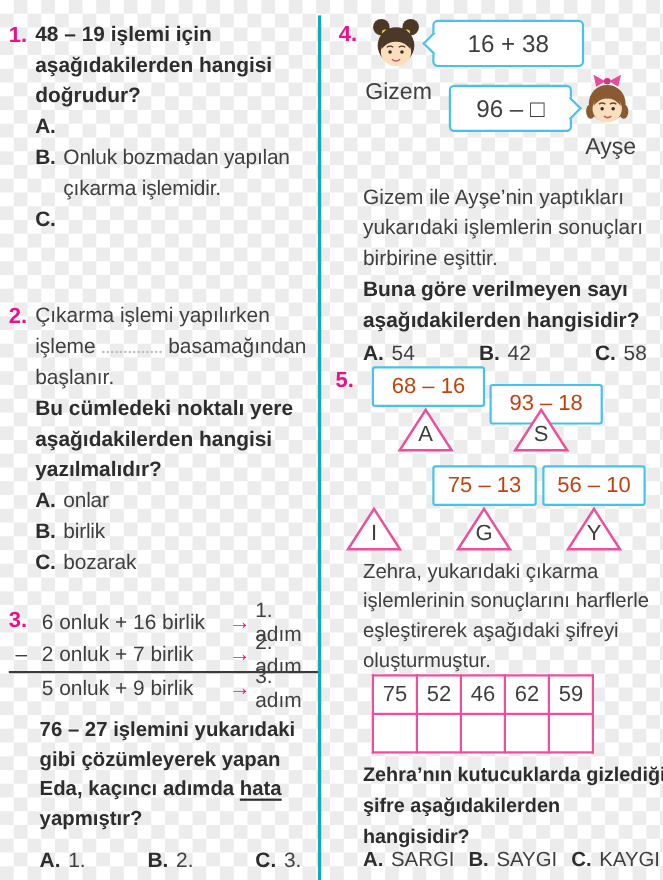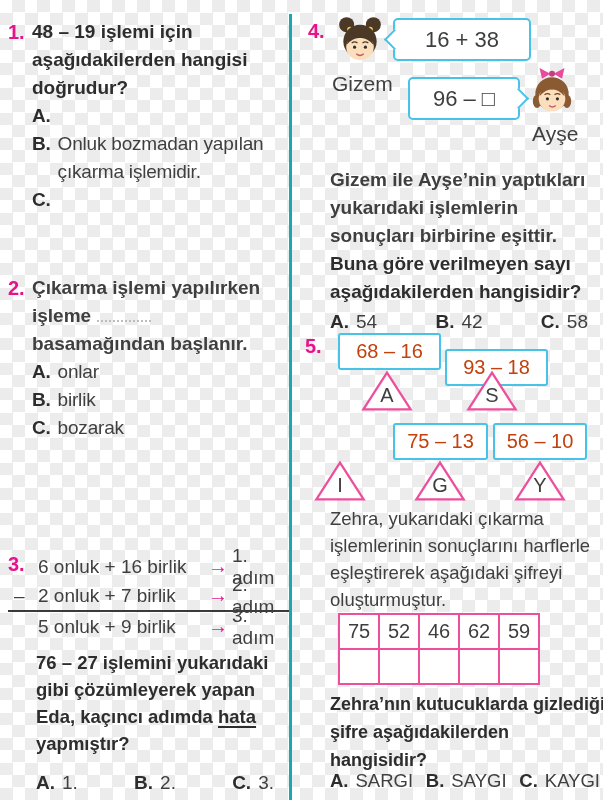--- a/index.html
+++ b/index.html
@@ -11,21 +11,21 @@
     background-size:25px 25px;
     color:#3f3f3f;
   }
   .divider{position:absolute;left:289px;top:14px;bottom:0;width:3px;background:#16a9b4;}
 
   
   .qwrap{position:absolute;display:flex;}
   .qnum{color:#e8128a;font-weight:700;font-size:20px;width:24px;flex:none;line-height:28px;}
   .qbody{flex:1;font-size:19px;line-height:28px;}
   .stem-bold{font-weight:700;color:#2d2d2d;margin:0;}
-  .stem-reg{margin:0;color:#3f3f3f;font-weight:bold;}
+  .stem-reg{margin:0;color:#3f3f3f;}
   .opt{display:flex;letter-spacing:-0.2px;}
   .opt-label{font-weight:700;color:#2d2d2d;margin-right:7px;flex:none;}
   .opt-text{color:#3f3f3f;}
   .opt-row{display:flex;justify-content:space-between;}
   .opt-row .opt{letter-spacing:0;}
   .blank{display:inline-block;width:54px;height:13px;border-bottom:2px dotted #bdbdbd;margin:0 6px;}
 
   
   #q1{left:8px;top:18px;width:280px;}
   #q2{left:8px;top:274px;width:280px;}
@@ -93,20 +93,21 @@
       <div class="opt">
         <span class="opt-label">C.</span>
       </div>
     </div>
   </section>
 
   <section class="qwrap" id="q2">
     <span class="qnum">2.</span>
     <div class="qbody">
       <p class="stem-reg"><span>Çıkarma işlemi yapılırken işleme</span><span class="blank"></span><span>basamağından başlanır.</span></p>
+      <p class="stem-bold">Bu cümledeki noktalı yere aşağıdakilerden hangisi yazılmalıdır?</p>
       <div class="opt">
         <span class="opt-label">A.</span>
         <span class="opt-text">onlar</span>
       </div>
       <div class="opt">
         <span class="opt-label">B.</span>
         <span class="opt-text">birlik</span>
       </div>
       <div class="opt">
         <span class="opt-label">C.</span>

